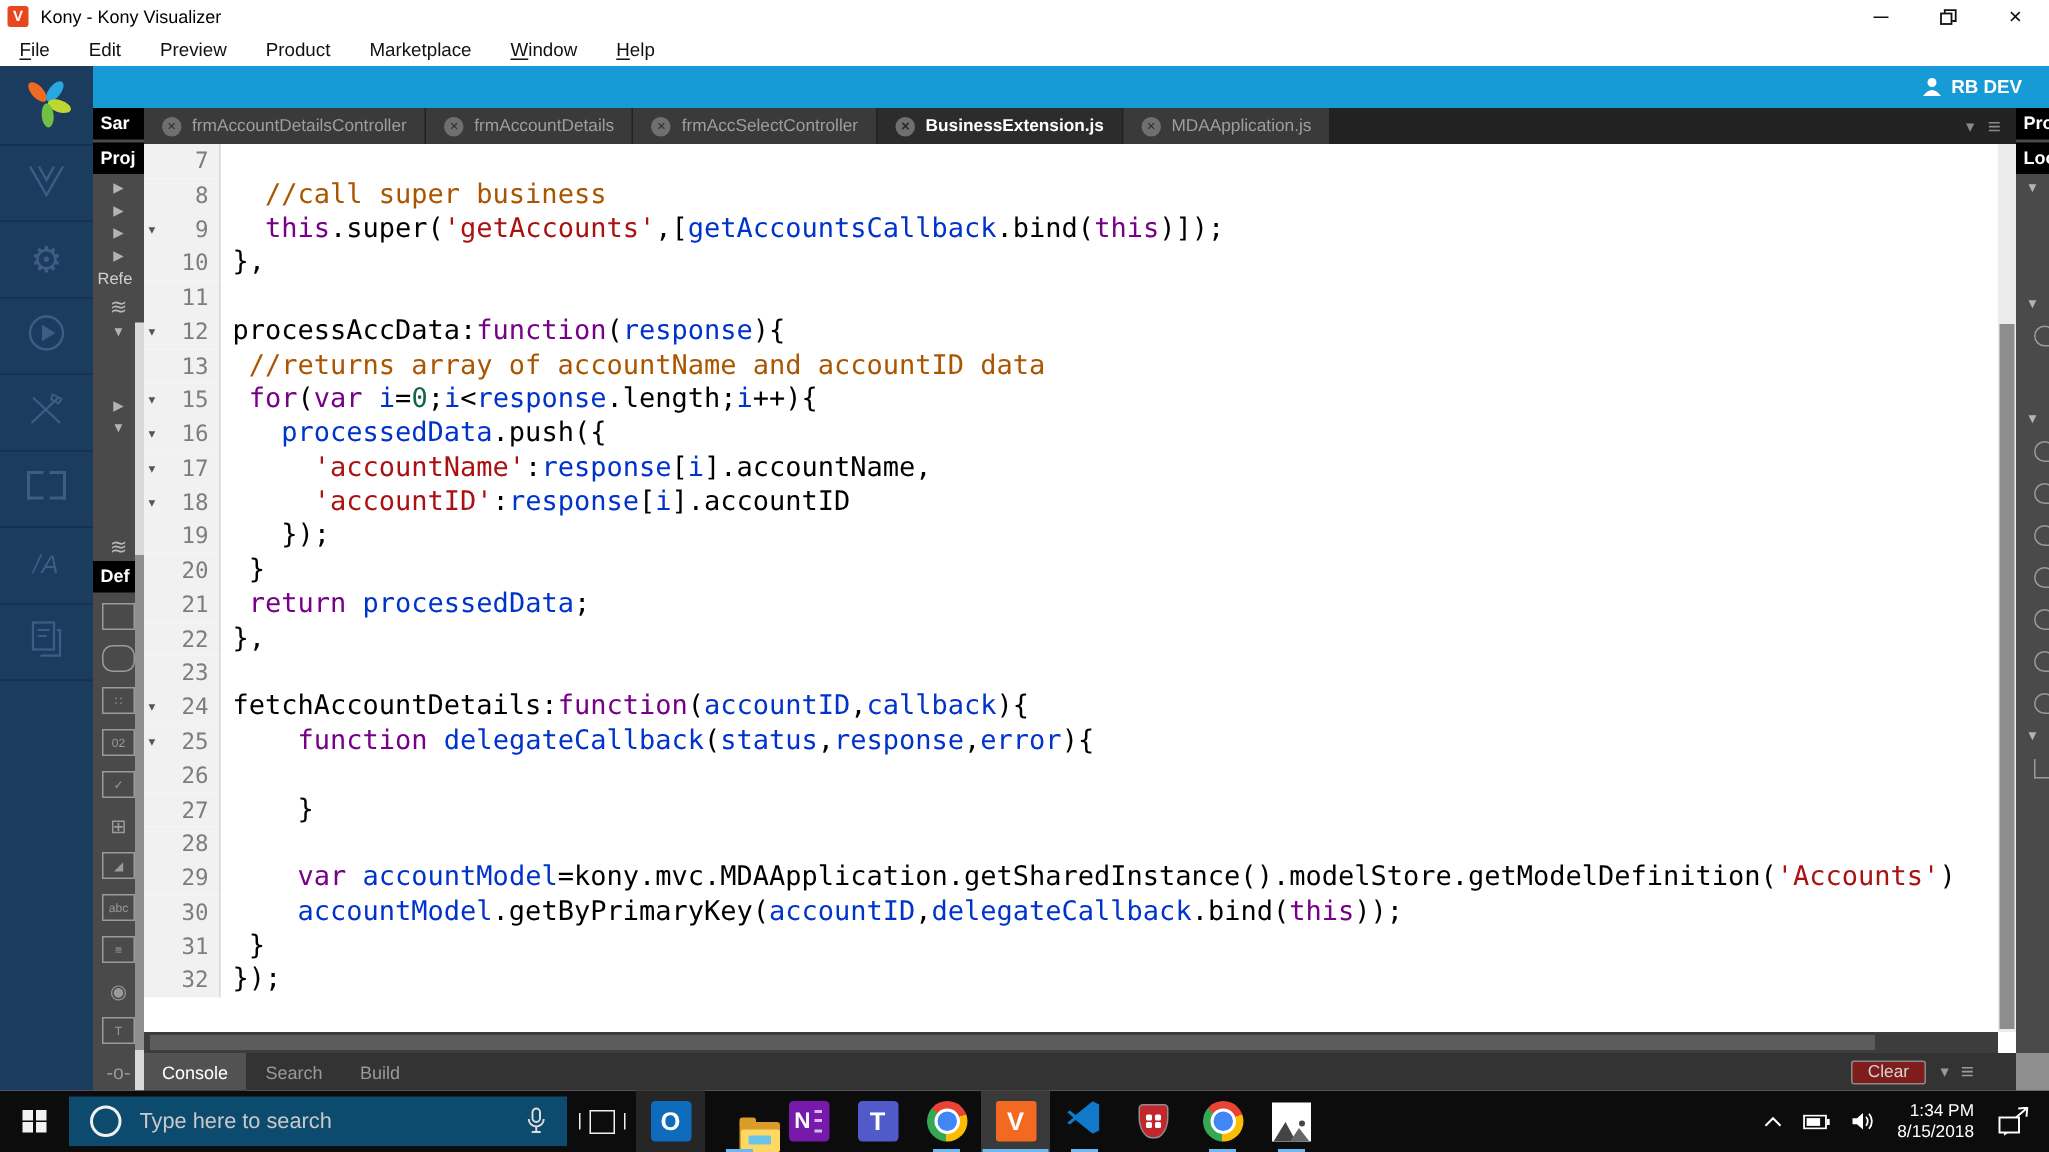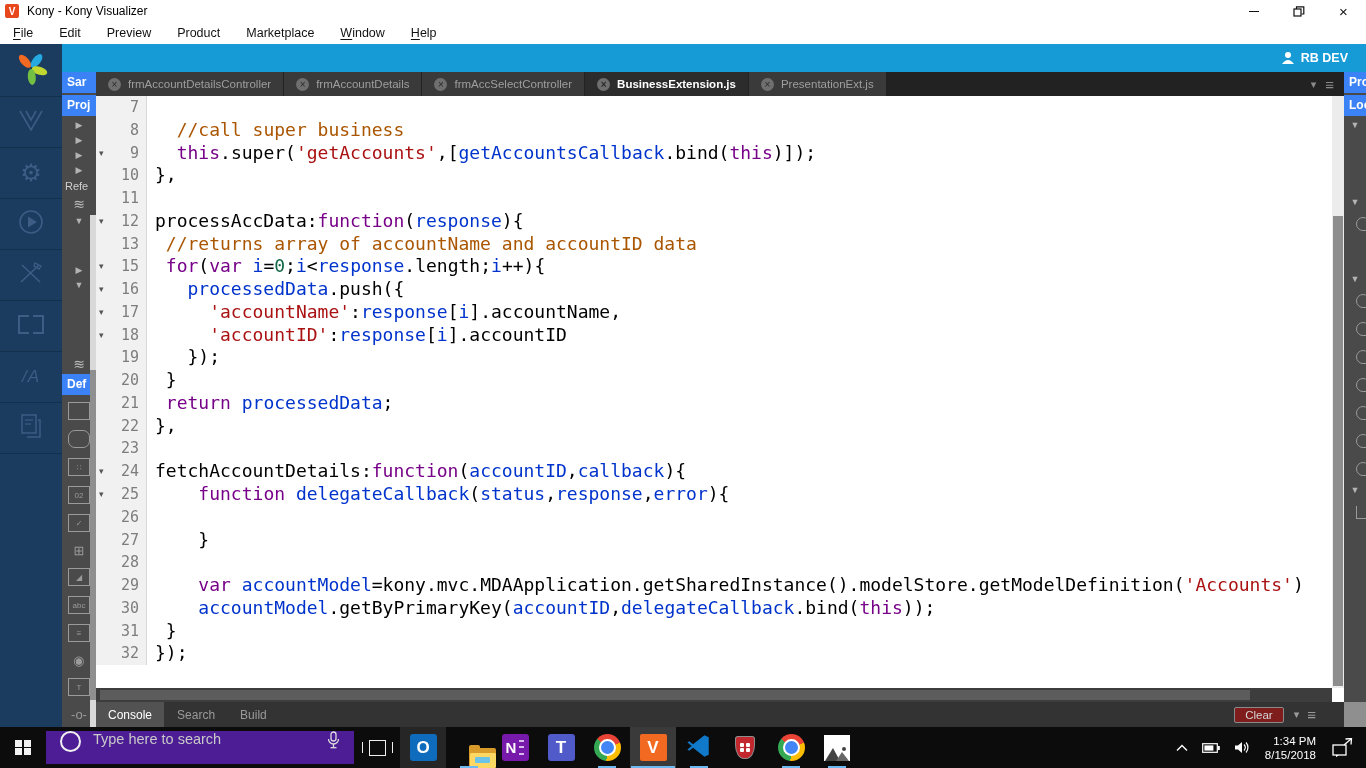--- a/index.html
+++ b/index.html
@@ -27,21 +27,21 @@
   .brkR{border:2px solid #3e5c84;border-left:none;}
   .skA{font-size:17px;color:#3e5c84;font-style:italic;letter-spacing:1px;}
   
   .bluebar{position:absolute;left:62px;top:44px;width:1304px;height:28px;background:var(--accent,#169bd7);
            display:flex;align-items:center;justify-content:flex-end;}
   .userchip{display:flex;align-items:center;color:#fff;font-size:12.5px;font-weight:bold;margin-right:18px;}
   .userchip svg{margin-right:6px;}
   
   .lstrip{position:absolute;left:62px;top:72px;width:34px;height:655px;background:#4a4a4a;display:flex;flex-direction:column;align-items:stretch;overflow:hidden;}
   .rstrip{position:absolute;left:1344px;top:72px;width:22px;height:630px;background:#4a4a4a;display:flex;flex-direction:column;align-items:stretch;overflow:hidden;}
-  .sHeader{height:21px;background:#3b82f6;color:#fff;font-weight:bold;font-size:12px;line-height:21px;padding-left:5px;margin-bottom:2px;white-space:nowrap;overflow:hidden;}
+  .sHeader{height:21px;background:#000000;color:#fff;font-weight:bold;font-size:12px;line-height:21px;padding-left:5px;margin-bottom:2px;white-space:nowrap;overflow:hidden;}
   .sLabel{height:16px;color:#cfcfcf;font-size:11px;line-height:16px;padding-left:3px;white-space:nowrap;}
   .sArrow{height:15px;color:#b3b3b3;font-size:9px;text-align:center;line-height:15px;}
   .sIcon{height:20px;color:#b9b9b9;font-size:14px;text-align:center;line-height:20px;}
   .gap-sm{height:34px;}
   .gap-lg{height:62px;}
   .wBox{width:20px;height:16px;margin:5px auto;border:1px solid #9a9a9a;color:#9a9a9a;font-size:8px;
         display:flex;align-items:center;justify-content:center;overflow:hidden;}
   .wBox.noborder{border:none;font-size:13px;}
   .wBox.round{border-radius:7px;}
   .skinIcon{width:12px;height:12px;border:1px solid #9a9a9a;border-radius:50% 50% 0 50%;margin:7px 0 7px 12px;flex-shrink:0;}
@@ -79,21 +79,21 @@
   .cright{margin-left:auto;display:flex;align-items:center;padding-right:28px;}
   .clearbtn{background:#7f1d1d;border:1px solid #8a8a8a;border-radius:2px;color:#d6d6d6;font-size:11.5px;padding:1px 10px;}
   .cright .car{color:#9a9a9a;font-size:11px;margin-left:10px;}
   .cright .hamb{color:#9a9a9a;font-size:15px;margin-left:8px;}
   .bcorner{position:absolute;left:1344px;top:702px;width:22px;height:25px;background:#8f8f8f;}
   
   .taskbar{position:absolute;left:0;top:727px;width:1366px;height:41px;background:#0c0c0c;display:flex;align-items:stretch;}
   .startbtn{width:46px;display:flex;align-items:center;justify-content:center;}
   .winlogo{display:grid;grid-template-columns:7px 7px;grid-template-rows:7px 7px;gap:1.5px;}
   .winlogo i{background:#f2f2f2;}
-  .searchbox{width:308px;margin:4px 0;background:#4c1d95;display:flex;align-items:flex-start;}
+  .searchbox{width:332px;margin:4px 0;background:#0c4a6e;display:flex;align-items:center;}
   .cortana{width:17px;height:17px;border:2.5px solid #f0f0f0;border-radius:50%;margin:0 12px 0 14px;flex-shrink:0;}
   .sptext{color:#c9c9c9;font-size:14.5px;flex-grow:1;}
   .micic{margin-right:14px;}
   .tvbtn{width:46px;display:flex;align-items:center;justify-content:center;}
   .tvsq{width:15px;height:14px;border:1.6px solid #f0f0f0;margin:0 3px;}
   .tvbr{width:3px;height:11px;}
   .tvbr.l{border-left:1.6px solid #f0f0f0;} .tvbr.r{border-right:1.6px solid #f0f0f0;}
   .appcell{width:46px;position:relative;display:flex;align-items:center;justify-content:center;}
   .appcell .ul{position:absolute;bottom:0;left:50%;transform:translateX(-50%);height:2.5px;width:18px;background:#6cb8f0;}
   .appcell.focused{background:#3a3a3a;} .appcell.focused .ul{width:44px;}
@@ -280,21 +280,21 @@
         <div class="tab">
           <span class="tclose">×</span>
           <span>frmAccSelectController</span>
         </div>
         <div class="tab active">
           <span class="tclose">×</span>
           <span>BusinessExtension.js</span>
         </div>
         <div class="tab">
           <span class="tclose">×</span>
-          <span>PresentationExt.js</span>
+          <span>MDAApplication.js</span>
         </div>
       </div>
     <div class="tbicons">
       <span>▾</span>
       <span class="hamb">≡</span>
     </div>
   </div>
 
   <div class="editor">
       <div class="cl">

